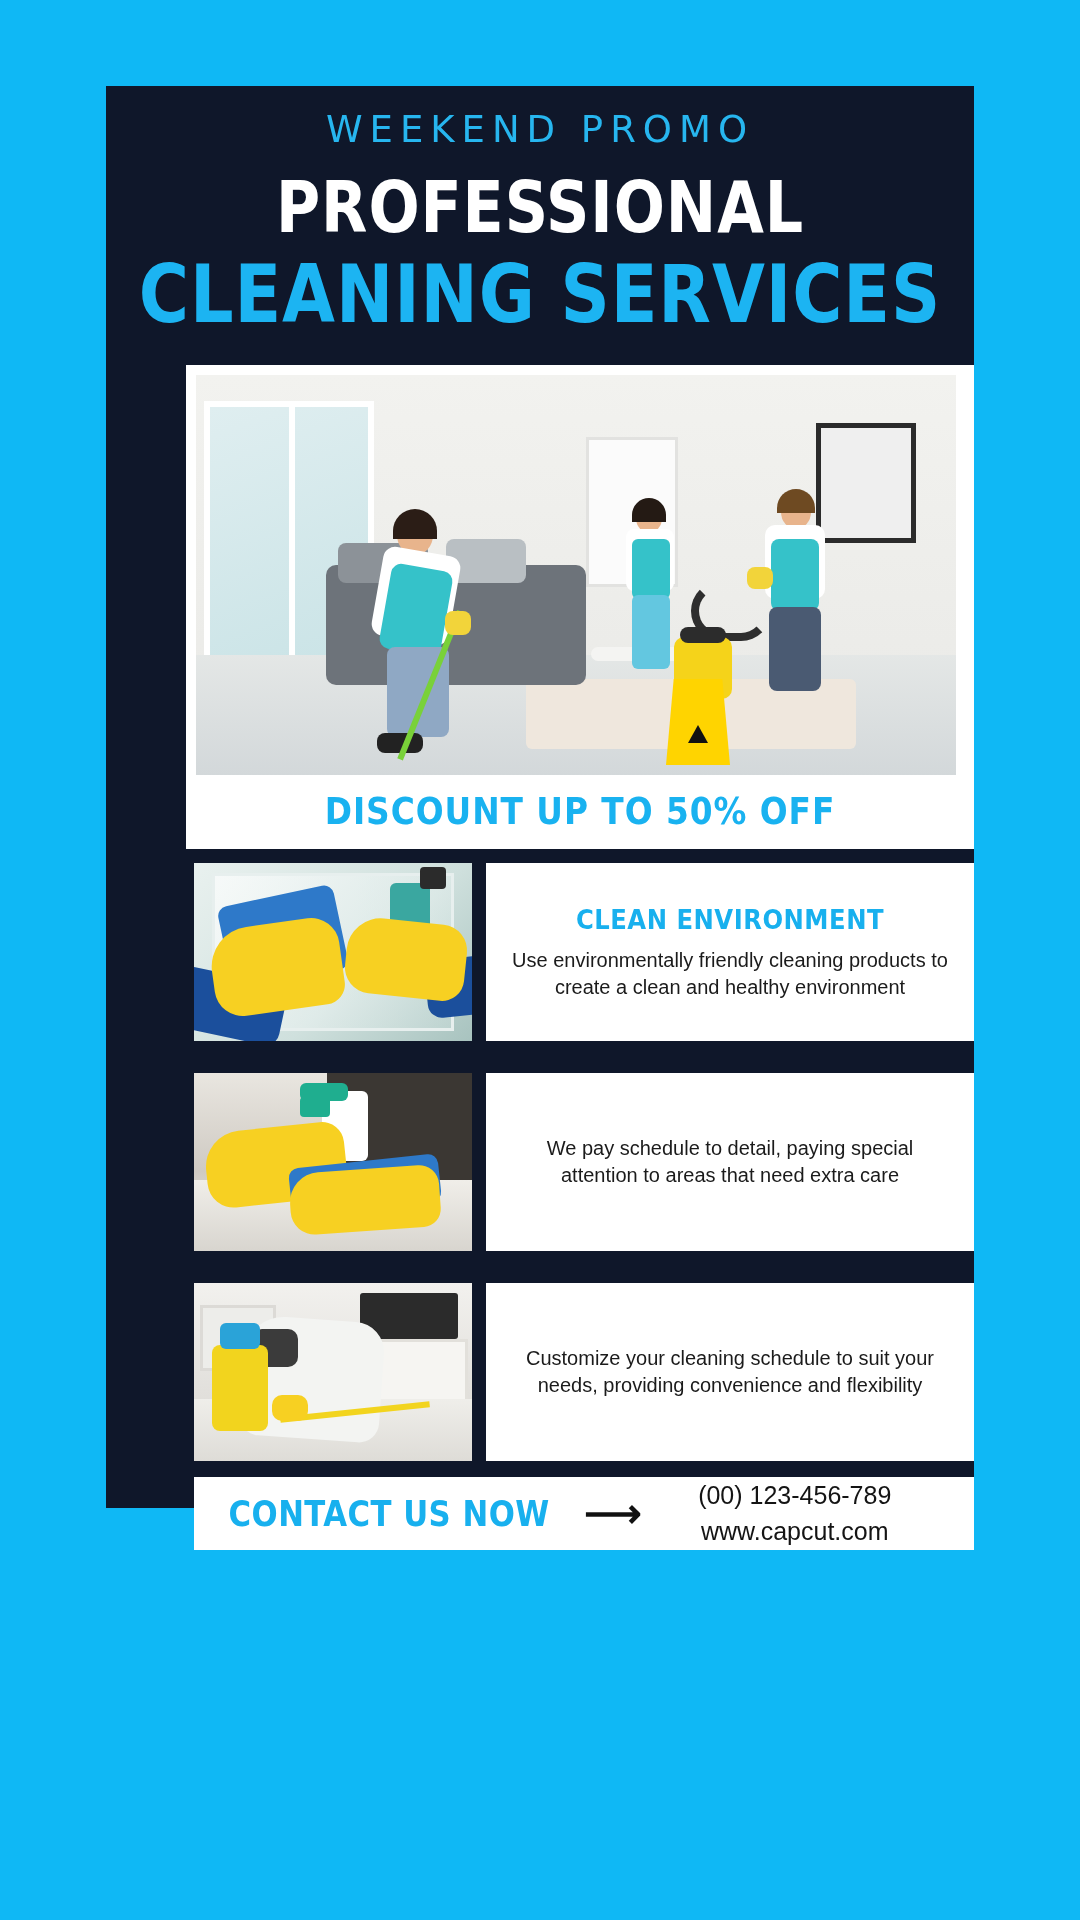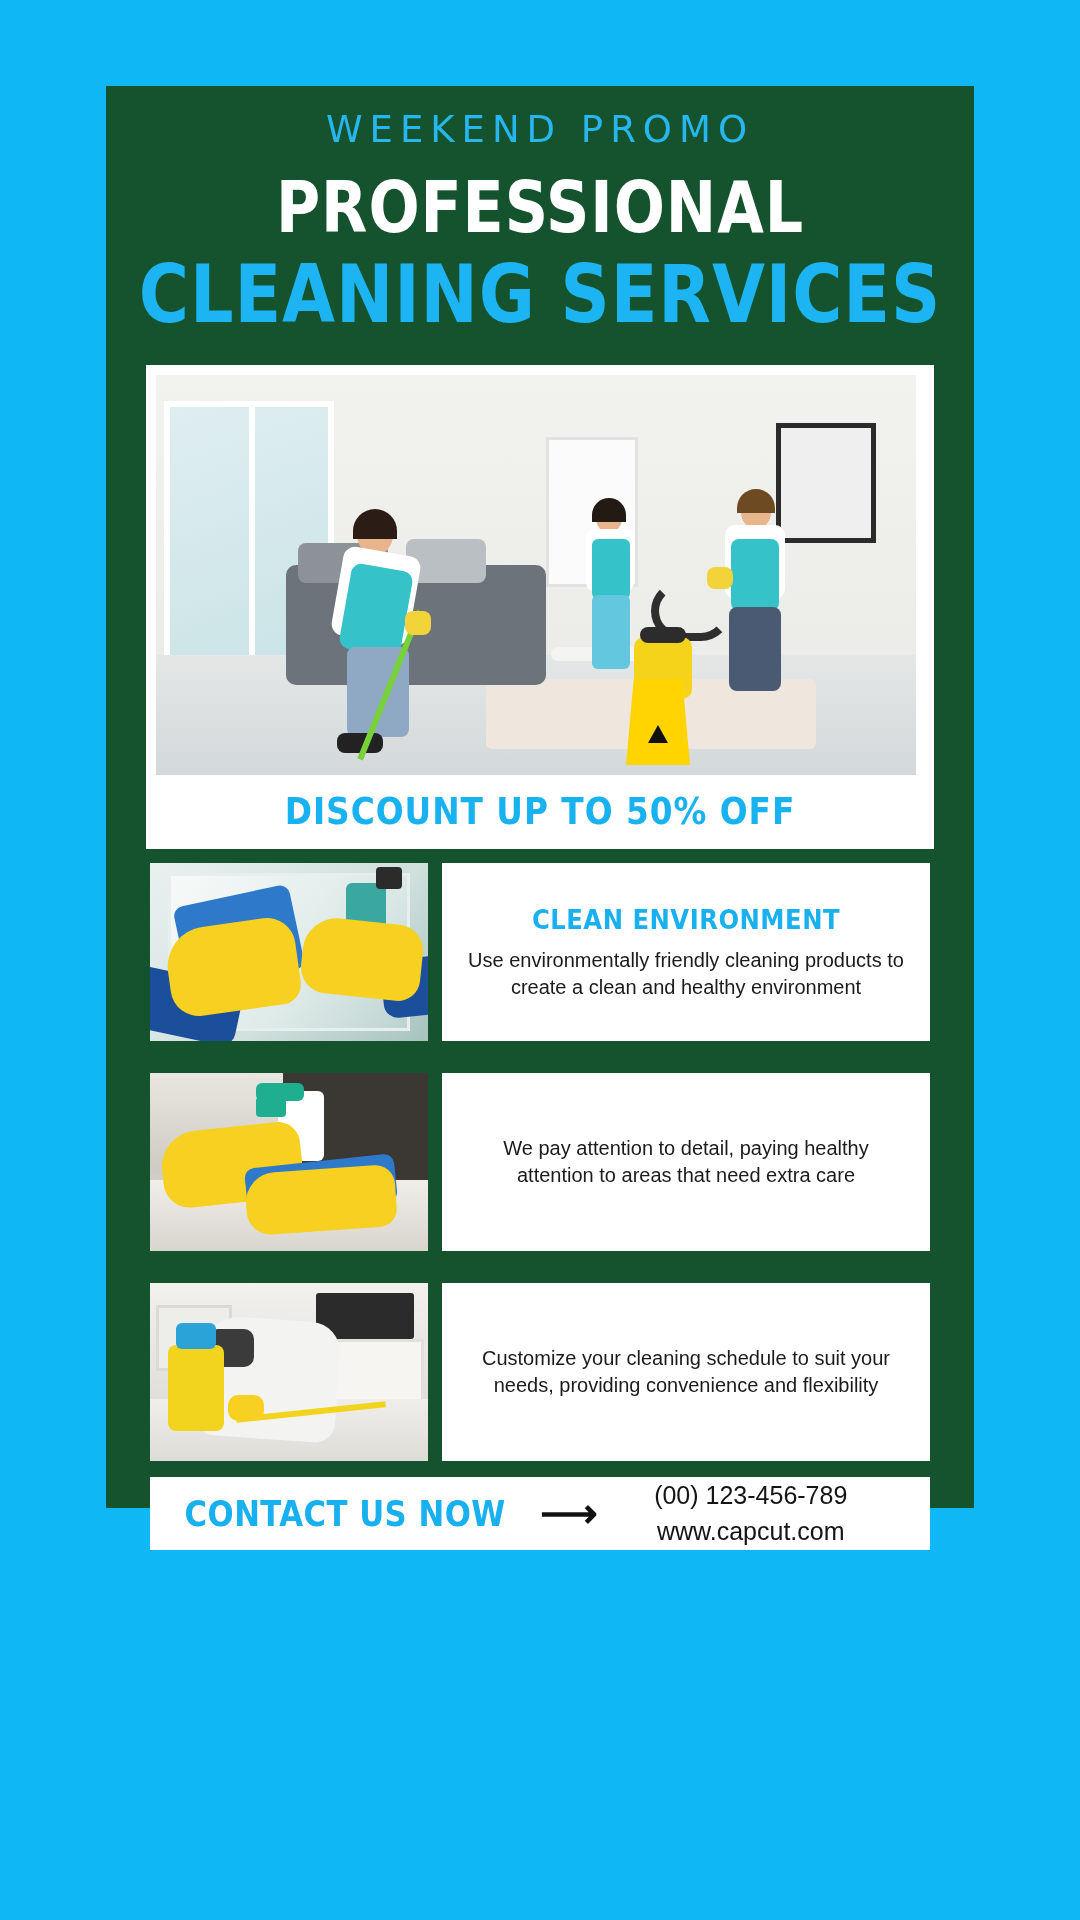--- a/index.html
+++ b/index.html
@@ -6,24 +6,24 @@
   html, body {
     width: 1080px; height: 1920px;
     background: #0fb8f5;
     font-family: "Liberation Sans", sans-serif;
     overflow: hidden;
   }
   .poster {
     position: absolute;
     left: 106px; top: 86px;
     width: 868px; height: 1422px;
-    background: #14532d;
+    background: #0f172a;
     display: flex;
     flex-direction: column;
-    align-items: center;
+    align-items: flex-end;
   }
 
   
   .header {
     width: 100%;
     padding: 22px 0 10px 0;
     text-align: center;
   }
   .kicker {
     color: #27b6ef;
@@ -316,21 +316,21 @@
             <div class="f2-dark"></div>
             <div class="f2-surface"></div>
           <div class="f2-spray"></div>
             <div class="f2-nozzle"></div>
           <div class="f2-glove1"></div>
             <div class="f2-cloth"></div>
             <div class="f2-glove2"></div>
         </div>
       </div>
       <div class="feature-text">
-        <div class="feature-body">We pay attention to detail, paying healthy attention to areas that need extra care</div>
+        <div class="feature-body">We pay schedule to detail, paying special attention to areas that need extra care</div>
       </div>
     </div>
 
     <div class="feature">
       <div class="feature-img">
         <div class="scene">
           <div class="f3-bg"></div>
             <div class="f3-rad"></div>
             <div class="f3-tv"></div>
             <div class="f3-cab"></div>

